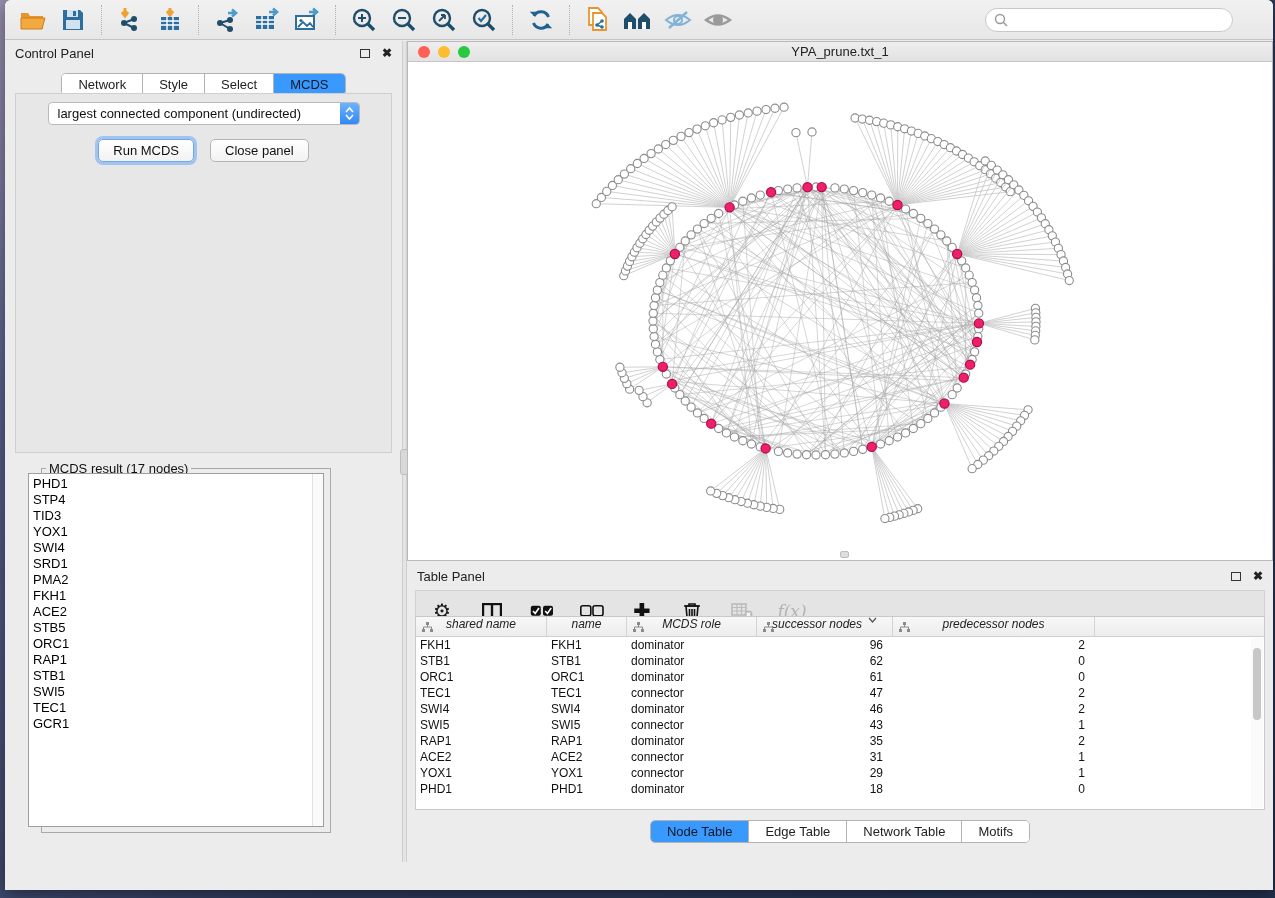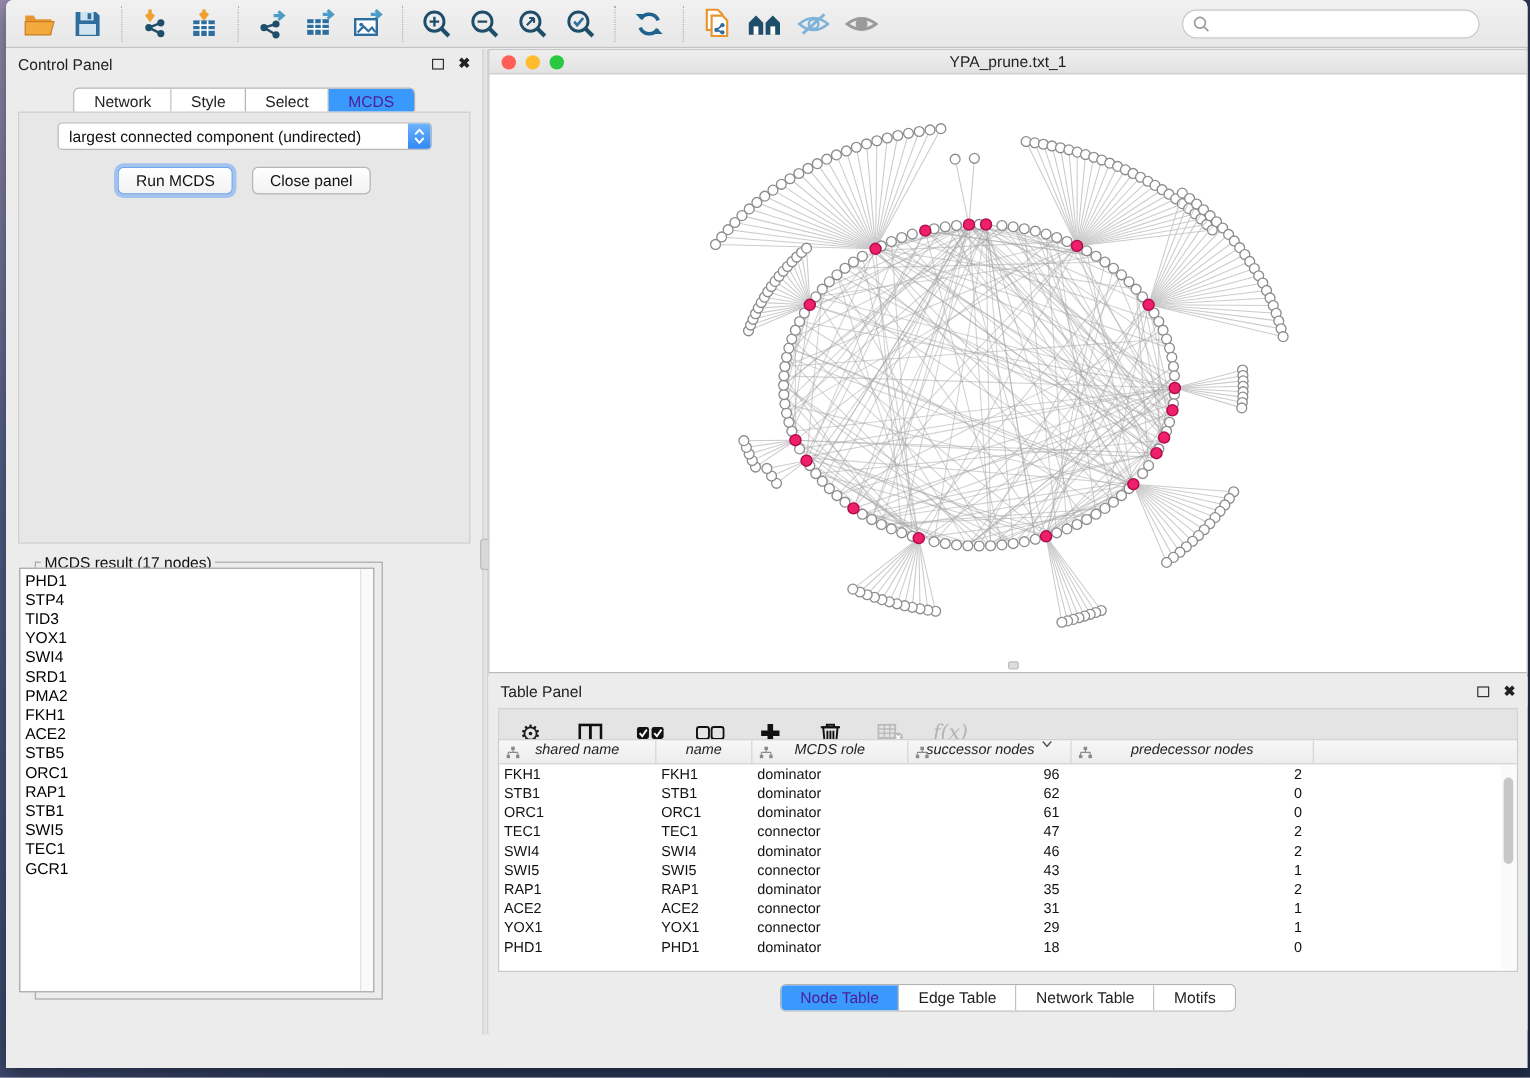--- a/index.html
+++ b/index.html
@@ -39,36 +39,36 @@
     background:#ececec; }
   .phead .spacer { flex:1; }
   .float-ico { width:10px; height:9px; border:1.5px solid #333; margin-right:12px; }
   .close-ico { font-size:12px; font-weight:bold; color:#222; }
 
   
   .tabsrow { display:flex; justify-content:center; margin-top:8px; }
   .seg { display:flex; border:1px solid #b2b2b2; border-radius:5px; overflow:hidden; background:#fff; }
   .seg .tab { padding:3px 16px; font-size:13px; color:#222; border-right:1px solid #b2b2b2; background:#fff; }
   .seg .tab:last-child { border-right:none; }
-  .seg .tab.active { background:#3a99fc; color:#4c1d95; }
+  .seg .tab.active { background:#3a99fc; color:#0f172a; }
   .cp-inner { position:absolute; left:10px; top:52px; width:377px; height:360px;
     background:#e7e7e7; border:1px solid #cfcfcf; }
   .opt-label { text-align:center; font-size:13px; color:#1a1a1a; margin-top:18px; }
   .selectbox { width:312px; height:23px; margin:8px auto 0; background:#fff; border:1px solid #b9b9b9;
     border-radius:4px; display:flex; align-items:center; overflow:hidden; }
   .selectbox .val { flex:1; font-size:13px; color:#111; padding-left:9px; white-space:nowrap; }
   .stepper { width:19px; height:23px; background:linear-gradient(#6fb5fd,#2f86f6); display:flex;
     flex-direction:column; align-items:center; justify-content:center; gap:1px; border-radius:0 3px 3px 0; }
   .stepper svg { display:block; }
   .btnrow { display:flex; justify-content:center; gap:16px; margin-top:14px; }
   .pushbtn { height:23px; padding:0 14px; background:linear-gradient(#ffffff,#f2f2f2); border:1px solid #b5b5b5;
     border-radius:5px; font-size:13px; color:#111; display:flex; align-items:center; }
   .pushbtn.focused { box-shadow:0 0 0 3px rgba(106,166,245,.55); border-color:#6ea7ec; }
 
-  .mcds-field { position:absolute; left:4px; top:420px; width:310px; height:372px;padding-left:20px; }
+  .mcds-field { position:absolute; left:16px; top:420px; width:310px; height:372px;padding-left:20px; }
   .mcds-field fieldset { border:1px solid #a9a9a9; height:100%; }
   .mcds-field legend { font-size:13px; color:#111; margin-left:4px; padding:0 3px; }
   .mcds-list { position:absolute; left:7px; top:12px; right:7px; bottom:6px; background:#fff;
     border:1px solid #9e9e9e; overflow:hidden; font-size:13px; color:#000; padding:2px 0 0 4px; line-height:16px; }
   .mcds-scroll { position:absolute; right:0; top:0; bottom:0; width:11px; background:#fafafa; border-left:1px solid #e2e2e2; }
 
   
   .netview { position:absolute; left:0; top:0; width:866px; height:520px; background:#fff;
     border:1px solid #b9b9b9; }
   .nethead { height:20px; background:linear-gradient(#eee,#e2e2e2); border-bottom:1px solid #c6c6c6;

